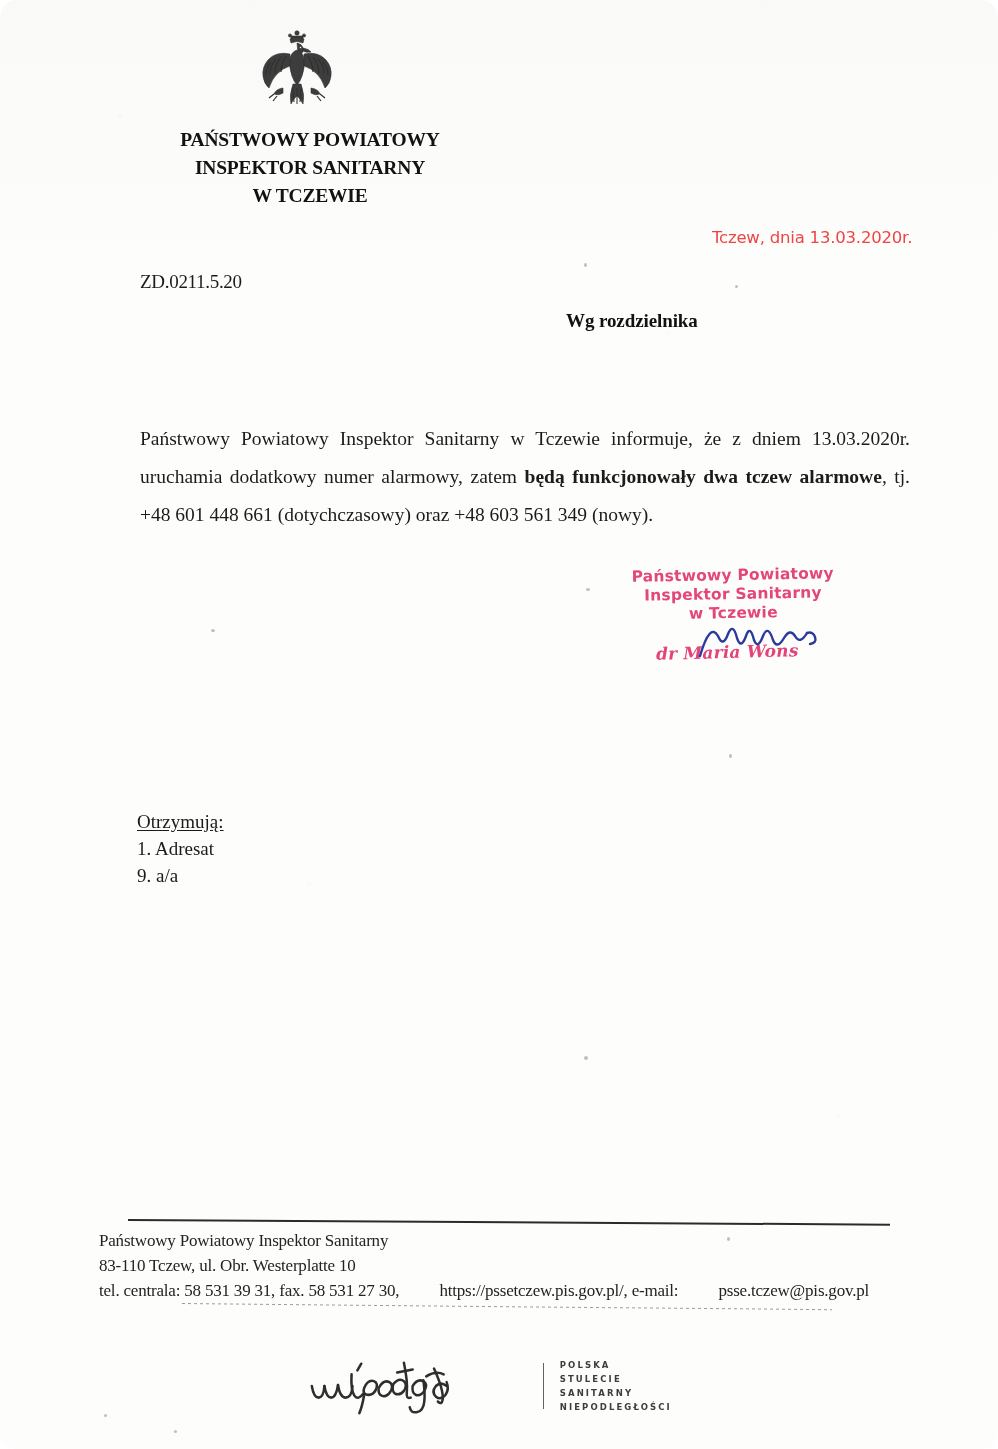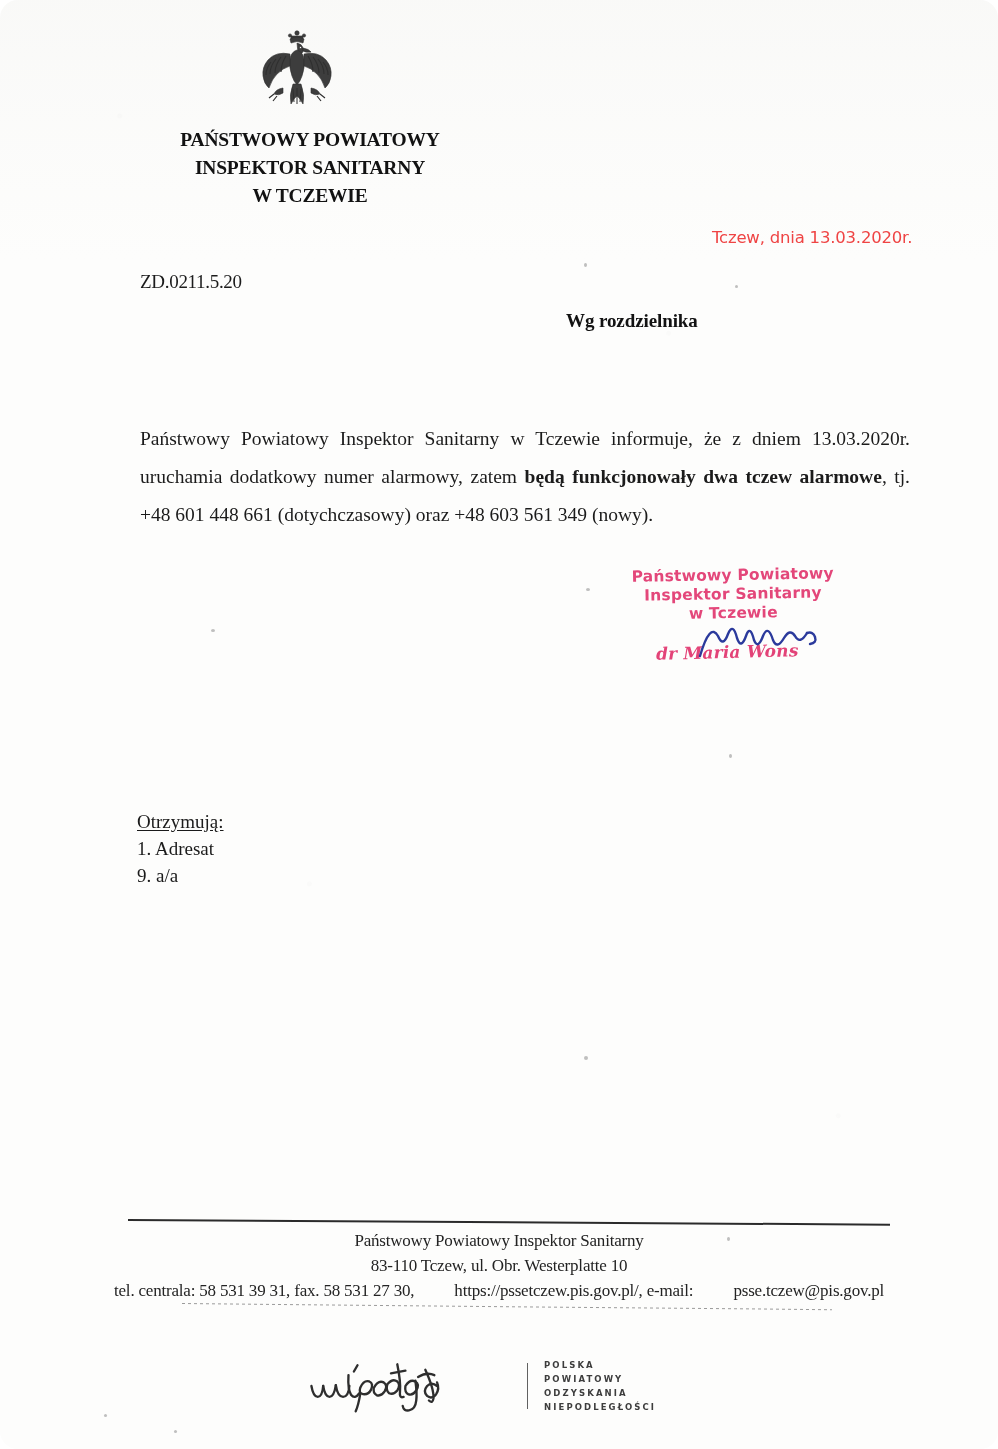--- a/index.html
+++ b/index.html
@@ -180,21 +180,20 @@
     background: repeating-linear-gradient(90deg,#7a7a7a 0 3px, transparent 3px 6px);
     opacity: .75;
     transform: rotate(0.55deg);
     transform-origin: left center;
   }
   .footer {
     position: absolute;
     left: 99px;
     top: 1228px;
     width: 800px;
-    text-align: center;
     font-size: 17px;
     line-height: 25px;
     color: #232323;
     letter-spacing: -0.2px;
   }
   .footer .u { text-underline-offset: 2px; margin-left: 36px; }
 
   
   .logo-block {
     position: absolute;
@@ -340,18 +339,18 @@
           <path d="M121 30 q2 14 1 22 q-1 10 -8 11 q-6 1 -7 -5"></path>
           <path d="M132 18 q10 22 9 32 q-1 6 -5 2"></path>
           <path d="M124 26 q10 -6 18 -2"></path>
           <path d="M145 36 q-6 -5 -11 0 q-5 6 0 11 q5 4 10 -2 q4 -6 1 -13"></path>
         </g>
       </svg>
     </div>
     <div class="logo-divider"></div>
     <div class="logo-caption">
       <div>POLSKA</div>
-      <div>POWIATOWY ODZYSKANIA</div>
+      <div>STULECIE SANITARNY</div>
       <div>NIEPODLEGŁOŚCI</div>
     </div>
   </div>
 
 </div>
 
 </body></html>

